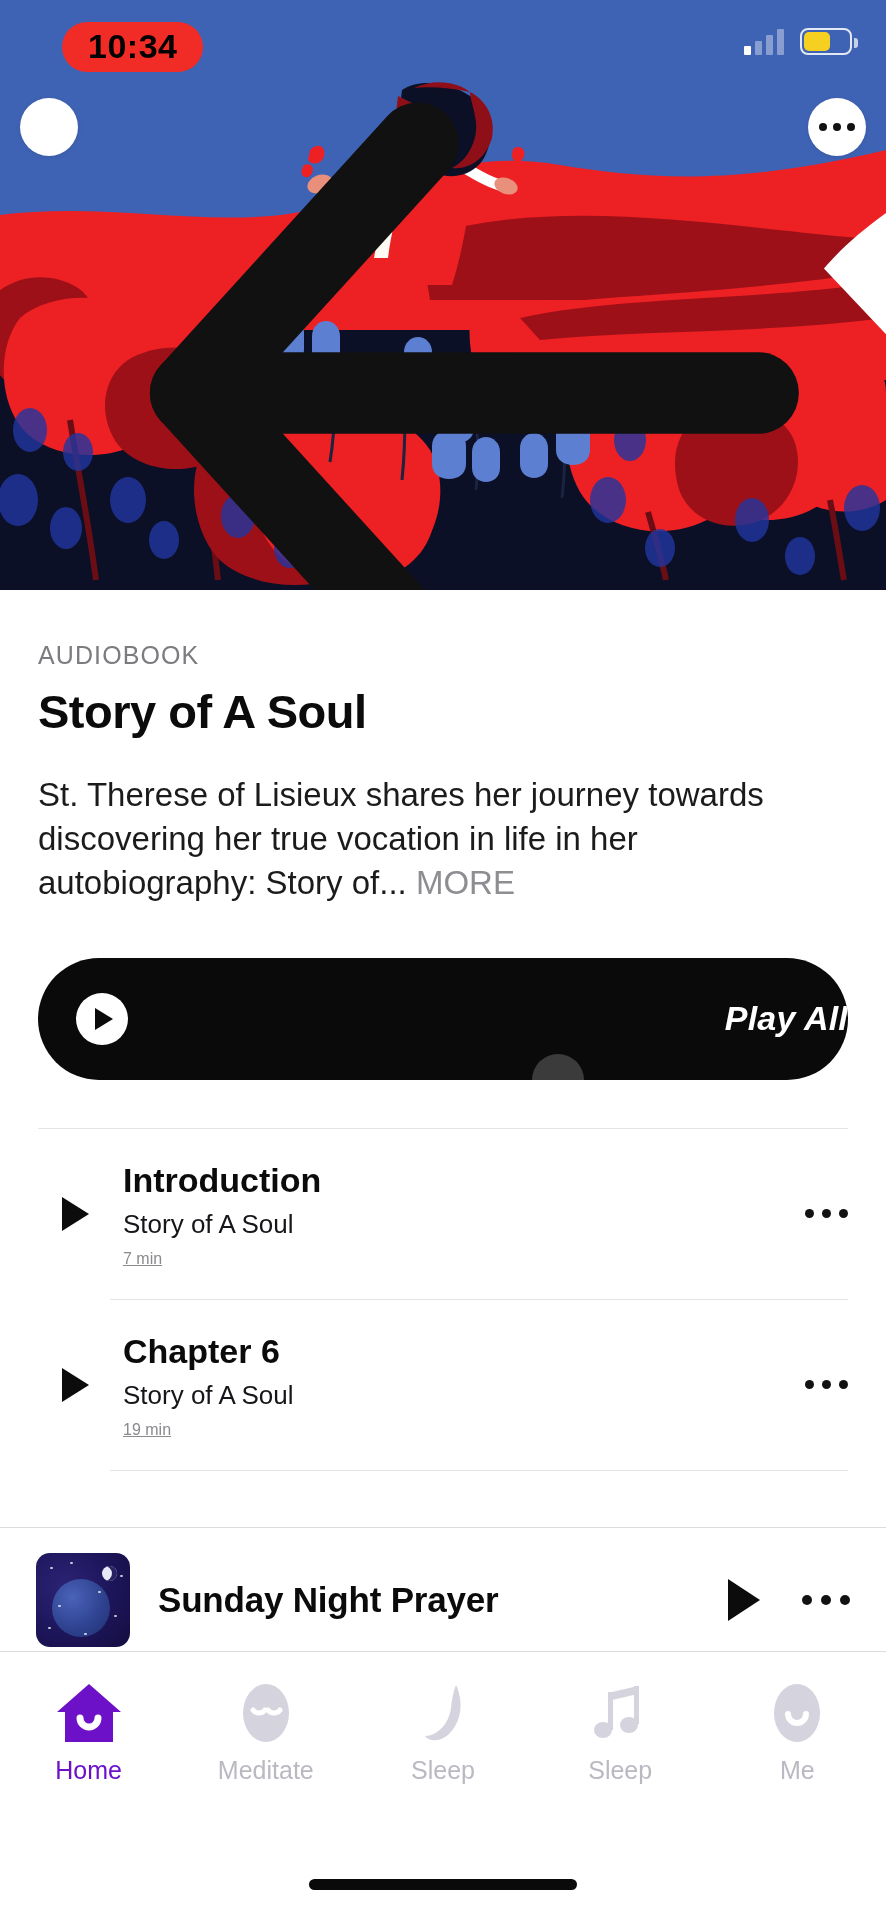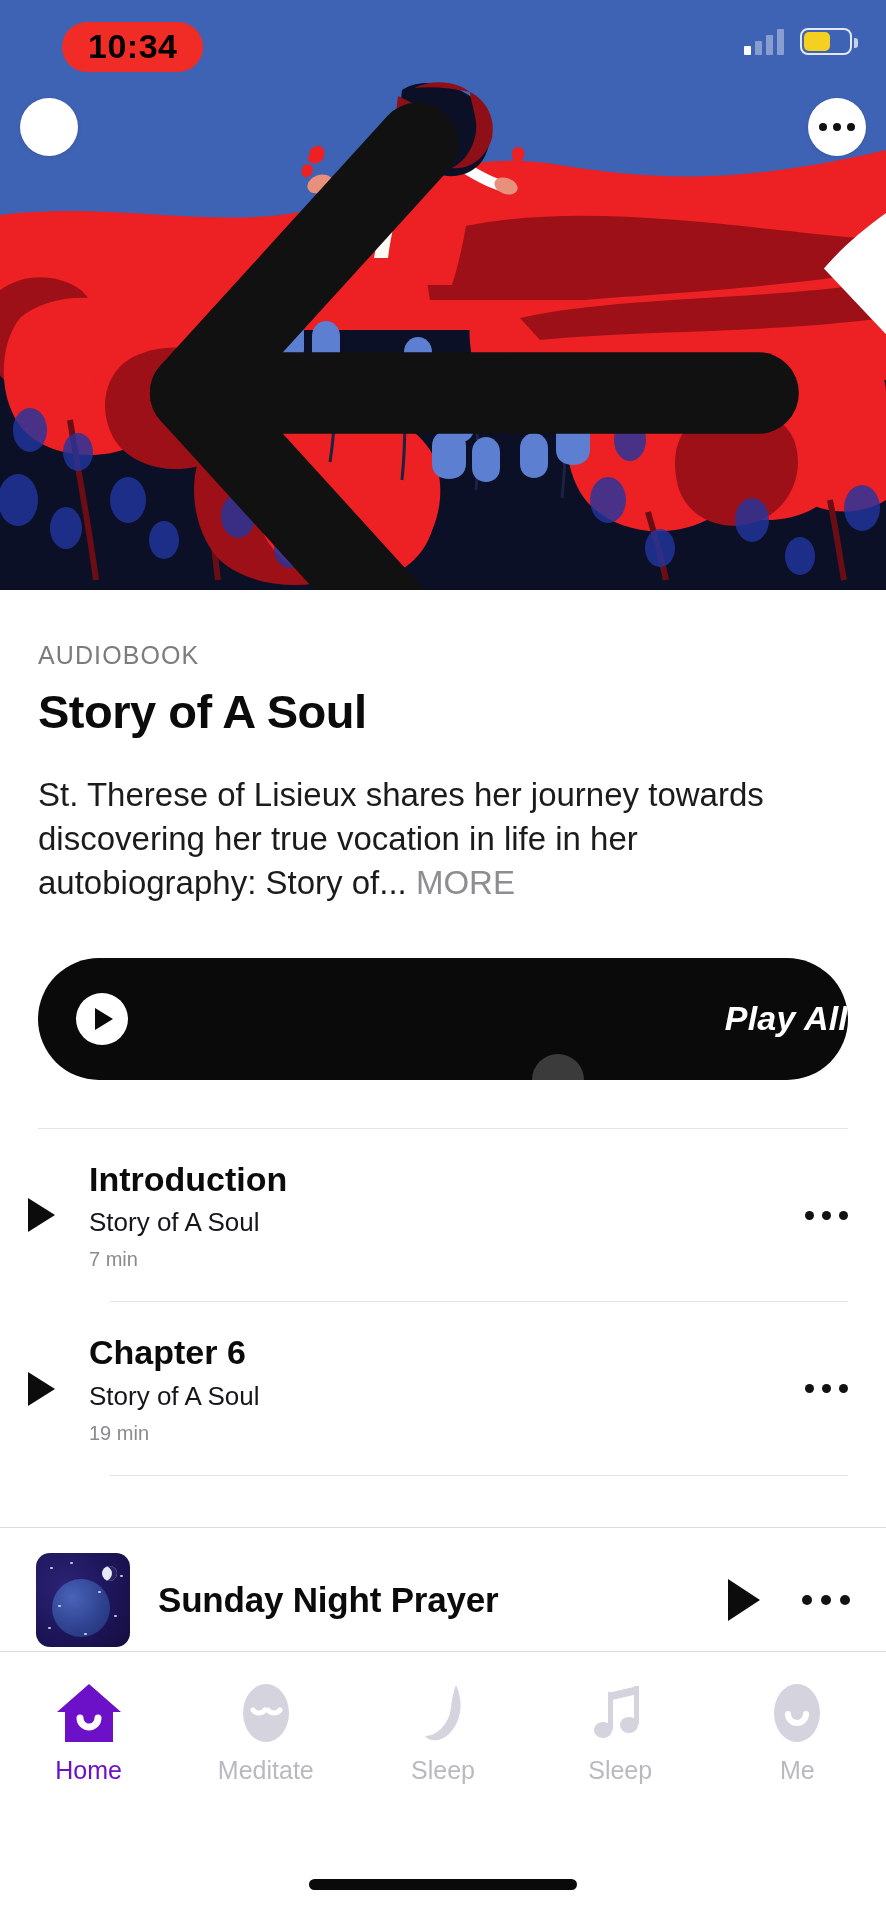--- a/index.html
+++ b/index.html
@@ -151,32 +151,33 @@
 
   
   .chapters { margin-top:48px; }
   .divider { height:1px; background:#e4e4e6; margin:0 38px; }
   .chapter {
     position:relative;
     display:flex; align-items:center;
     padding:30px 38px 30px 28px;
     min-height:170px;
     cursor:pointer;
+    margin-left:34px;
   }
   .chapter .play-tri {
     width:0; height:0;
     margin-right:34px; flex:0 0 auto;
     border-left:27px solid #0c0c0c;
     border-top:17px solid transparent;
     border-bottom:17px solid transparent;
   }
   .chapter .texts { flex:1 1 auto; }
   .ch-title { font-size:34px; font-weight:bold; color:#0b0b0b; line-height:1.2; }
   .ch-sub { font-size:26px; color:#16161a; margin-top:8px; }
-  .ch-dur { font-size:20px; color:#8a8a8f; margin-top:10px; }
+  .ch-dur { font-size:16px; color:#8a8a8f; margin-top:10px;text-decoration:underline; }
   .chapter .row-more { flex:0 0 auto; display:flex; gap:8px; padding-left:18px; }
   .chapter .row-more span { width:9px; height:9px; border-radius:50%; background:#121212; display:block; }
 
   
   .miniplayer {
     position:absolute; left:0; bottom:249px;
     width:886px; height:144px;
     background:#ffffff;
     border-top:1px solid #dcdcde;
     display:flex; align-items:center;

